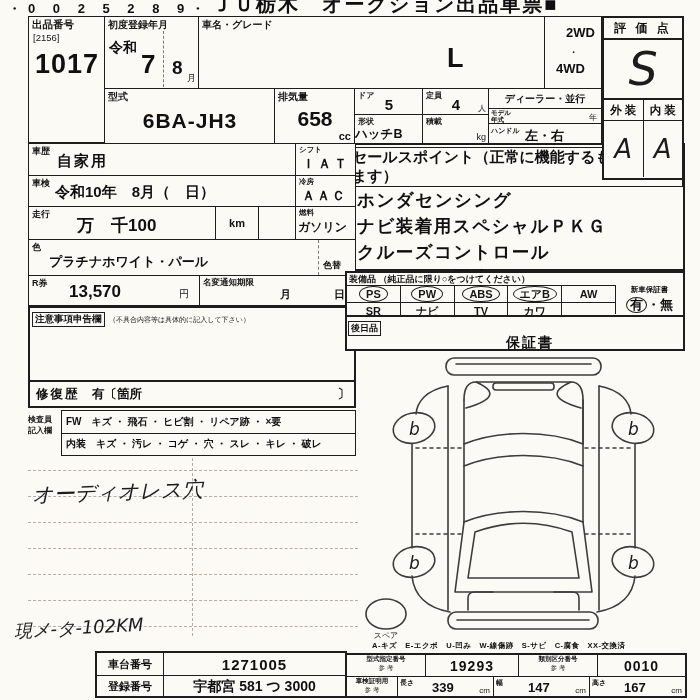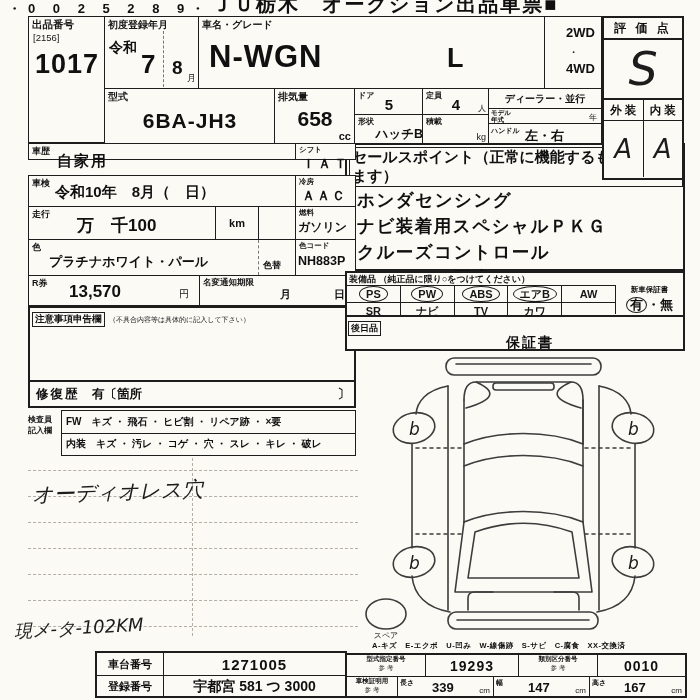--- a/index.html
+++ b/index.html
@@ -43,28 +43,27 @@
     <div class="abs lbl" style="top:22px;left:4px;font-size:14px;">令和</div>
     <div class="abs lbl" style="top:32px;left:36px;font-size:26px;">7</div>
     <div class="abs" style="top:14px;left:58px;width:34px;height:56px;border-left:1.2px dashed #777;">
       <span class="lbl abs" style="top:26px;left:8px;font-size:19px;">8</span>
       <span class="abs" style="bottom:2px;right:2px;font-size:9px;">月</span>
     </div>
   </div>
 
   <div class="box" style="left:198px;top:16px;width:348px;height:73px;">
     <div class="cell-label" style="font-size:10px;">車名・グレード</div>
-    <div class="abs lbl" style="top:22px;left:10px;font-size:31px;letter-spacing:1px;">N-WGN</div>
     <div class="abs lbl" style="top:26px;left:248px;font-size:27px;">L</div>
   </div>
 
   <div class="box" style="left:544px;top:16px;width:58px;height:73px;">
     <div class="abs lbl" style="top:8px;right:6px;font-size:13px;">2WD</div>
     <div class="abs" style="top:28px;right:22px;font-size:11px;">・</div>
-    <div class="abs lbl" style="top:44px;right:6px;font-size:13px;margin-left:12px;">4WD</div>
+    <div class="abs lbl" style="top:44px;right:16px;font-size:13px;margin-left:12px;">4WD</div>
   </div>
 
   <div class="box" style="left:104px;top:88px;width:172px;height:56px;">
     <div class="cell-label" style="font-size:10px;">型式</div>
     <div class="abs lbl" style="top:20px;width:100%;text-align:center;font-size:21px;letter-spacing:1px;">6BA-JH3</div>
   </div>
 
   <div class="box" style="left:274px;top:88px;width:82px;height:56px;">
     <div class="cell-label" style="font-size:10px;">排気量</div>
     <div class="abs lbl" style="top:18px;width:100%;text-align:center;font-size:21px;">658</div>
@@ -75,21 +74,21 @@
     <div class="cell-label tiny">ドア</div>
     <div class="abs lbl" style="top:7px;width:100%;text-align:center;font-size:15px;">5</div>
   </div>
   <div class="box" style="left:422px;top:88px;width:68px;height:28px;">
     <div class="cell-label tiny">定員</div>
     <div class="abs lbl" style="top:7px;width:100%;text-align:center;font-size:15px;">4</div>
     <div class="abs" style="bottom:1px;right:3px;font-size:8px;">人</div>
   </div>
   <div class="box" style="left:354px;top:114px;width:70px;height:30px;">
     <div class="cell-label tiny">形状</div>
-    <div class="abs lbl" style="top:11px;width:100%;text-align:right;font-size:12.5px;">ハッチB</div>
+    <div class="abs lbl" style="top:11px;width:100%;text-align:left;font-size:12.5px;">ハッチB</div>
   </div>
   <div class="box" style="left:422px;top:114px;width:68px;height:30px;">
     <div class="cell-label tiny">積載</div>
     <div class="abs" style="bottom:1px;right:3px;font-size:9px;">kg</div>
   </div>
 
   <div class="box" style="left:488px;top:88px;width:114px;height:22px;">
     <div class="lbl vcenter" style="height:100%;font-size:10px;">ディーラー・並行</div>
   </div>
   <div class="box" style="left:488px;top:108px;width:114px;height:17px;">
@@ -119,21 +118,21 @@
     <div style="display:flex;height:20px;border-bottom:1.6px solid #1d1d1d;">
       <div class="lbl vcenter" style="flex:1;border-right:1.6px solid #1d1d1d;font-size:11.5px;">外 装</div>
       <div class="lbl vcenter" style="flex:1;font-size:11.5px;">内 装</div>
     </div>
     <div style="display:flex;height:56px;">
       <div class="hand vcenter" style="flex:1;border-right:1.6px solid #1d1d1d;font-size:26px;">A</div>
       <div class="hand vcenter" style="flex:1;font-size:26px;">A</div>
     </div>
   </div>
 
-  <div class="box" style="left:28px;top:143px;width:328px;height:17px;display:flex;">
+  <div class="box" style="left:28px;top:143px;width:328px;height:33px;display:flex;">
     <div style="flex:1;position:relative;">
       <div class="cell-label" style="font-size:9px;">車歴</div>
       <div class="abs lbl" style="top:8px;left:28px;font-size:15px;letter-spacing:2px;">自家用</div>
     </div>
     <div style="width:59px;border-left:1.6px solid #1d1d1d;position:relative;">
       <div class="cell-label" style="font-size:7.5px;">シフト</div>
       <div class="abs lbl" style="top:11px;left:6px;font-size:13px;letter-spacing:3px;">ＩＡＴ</div>
     </div>
   </div>
 
@@ -163,24 +162,20 @@
     </div>
   </div>
 
   <div class="box" style="left:28px;top:239px;width:328px;height:37px;display:flex;">
     <div style="flex:1;position:relative;">
       <div class="cell-label" style="font-size:9px;">色</div>
       <div class="abs lbl" style="top:13px;left:20px;font-size:13px;">プラチナホワイト・パール</div>
     </div>
     <div style="width:36px;border-left:1.2px dashed #777;position:relative;">
       <div class="abs lbl" style="bottom:3px;left:4px;font-size:9px;">色替</div>
-    </div>
-    <div style="width:59px;border-left:1.6px solid #1d1d1d;position:relative;">
-      <div class="cell-label" style="font-size:7.5px;">色コード</div>
-      <div class="abs lbl" style="top:14px;left:2px;font-size:12.5px;">NH883P</div>
     </div>
   </div>
 
   <div class="box" style="left:28px;top:275px;width:328px;height:31px;display:flex;">
     <div style="width:170px;position:relative;">
       <div class="cell-label" style="font-size:9px;">R券</div>
       <div class="abs lbl" style="top:6px;left:40px;font-size:17px;">13,570</div>
       <div class="abs" style="bottom:4px;right:10px;font-size:10px;">円</div>
     </div>
     <div style="flex:1;border-left:1.6px solid #1d1d1d;position:relative;">

